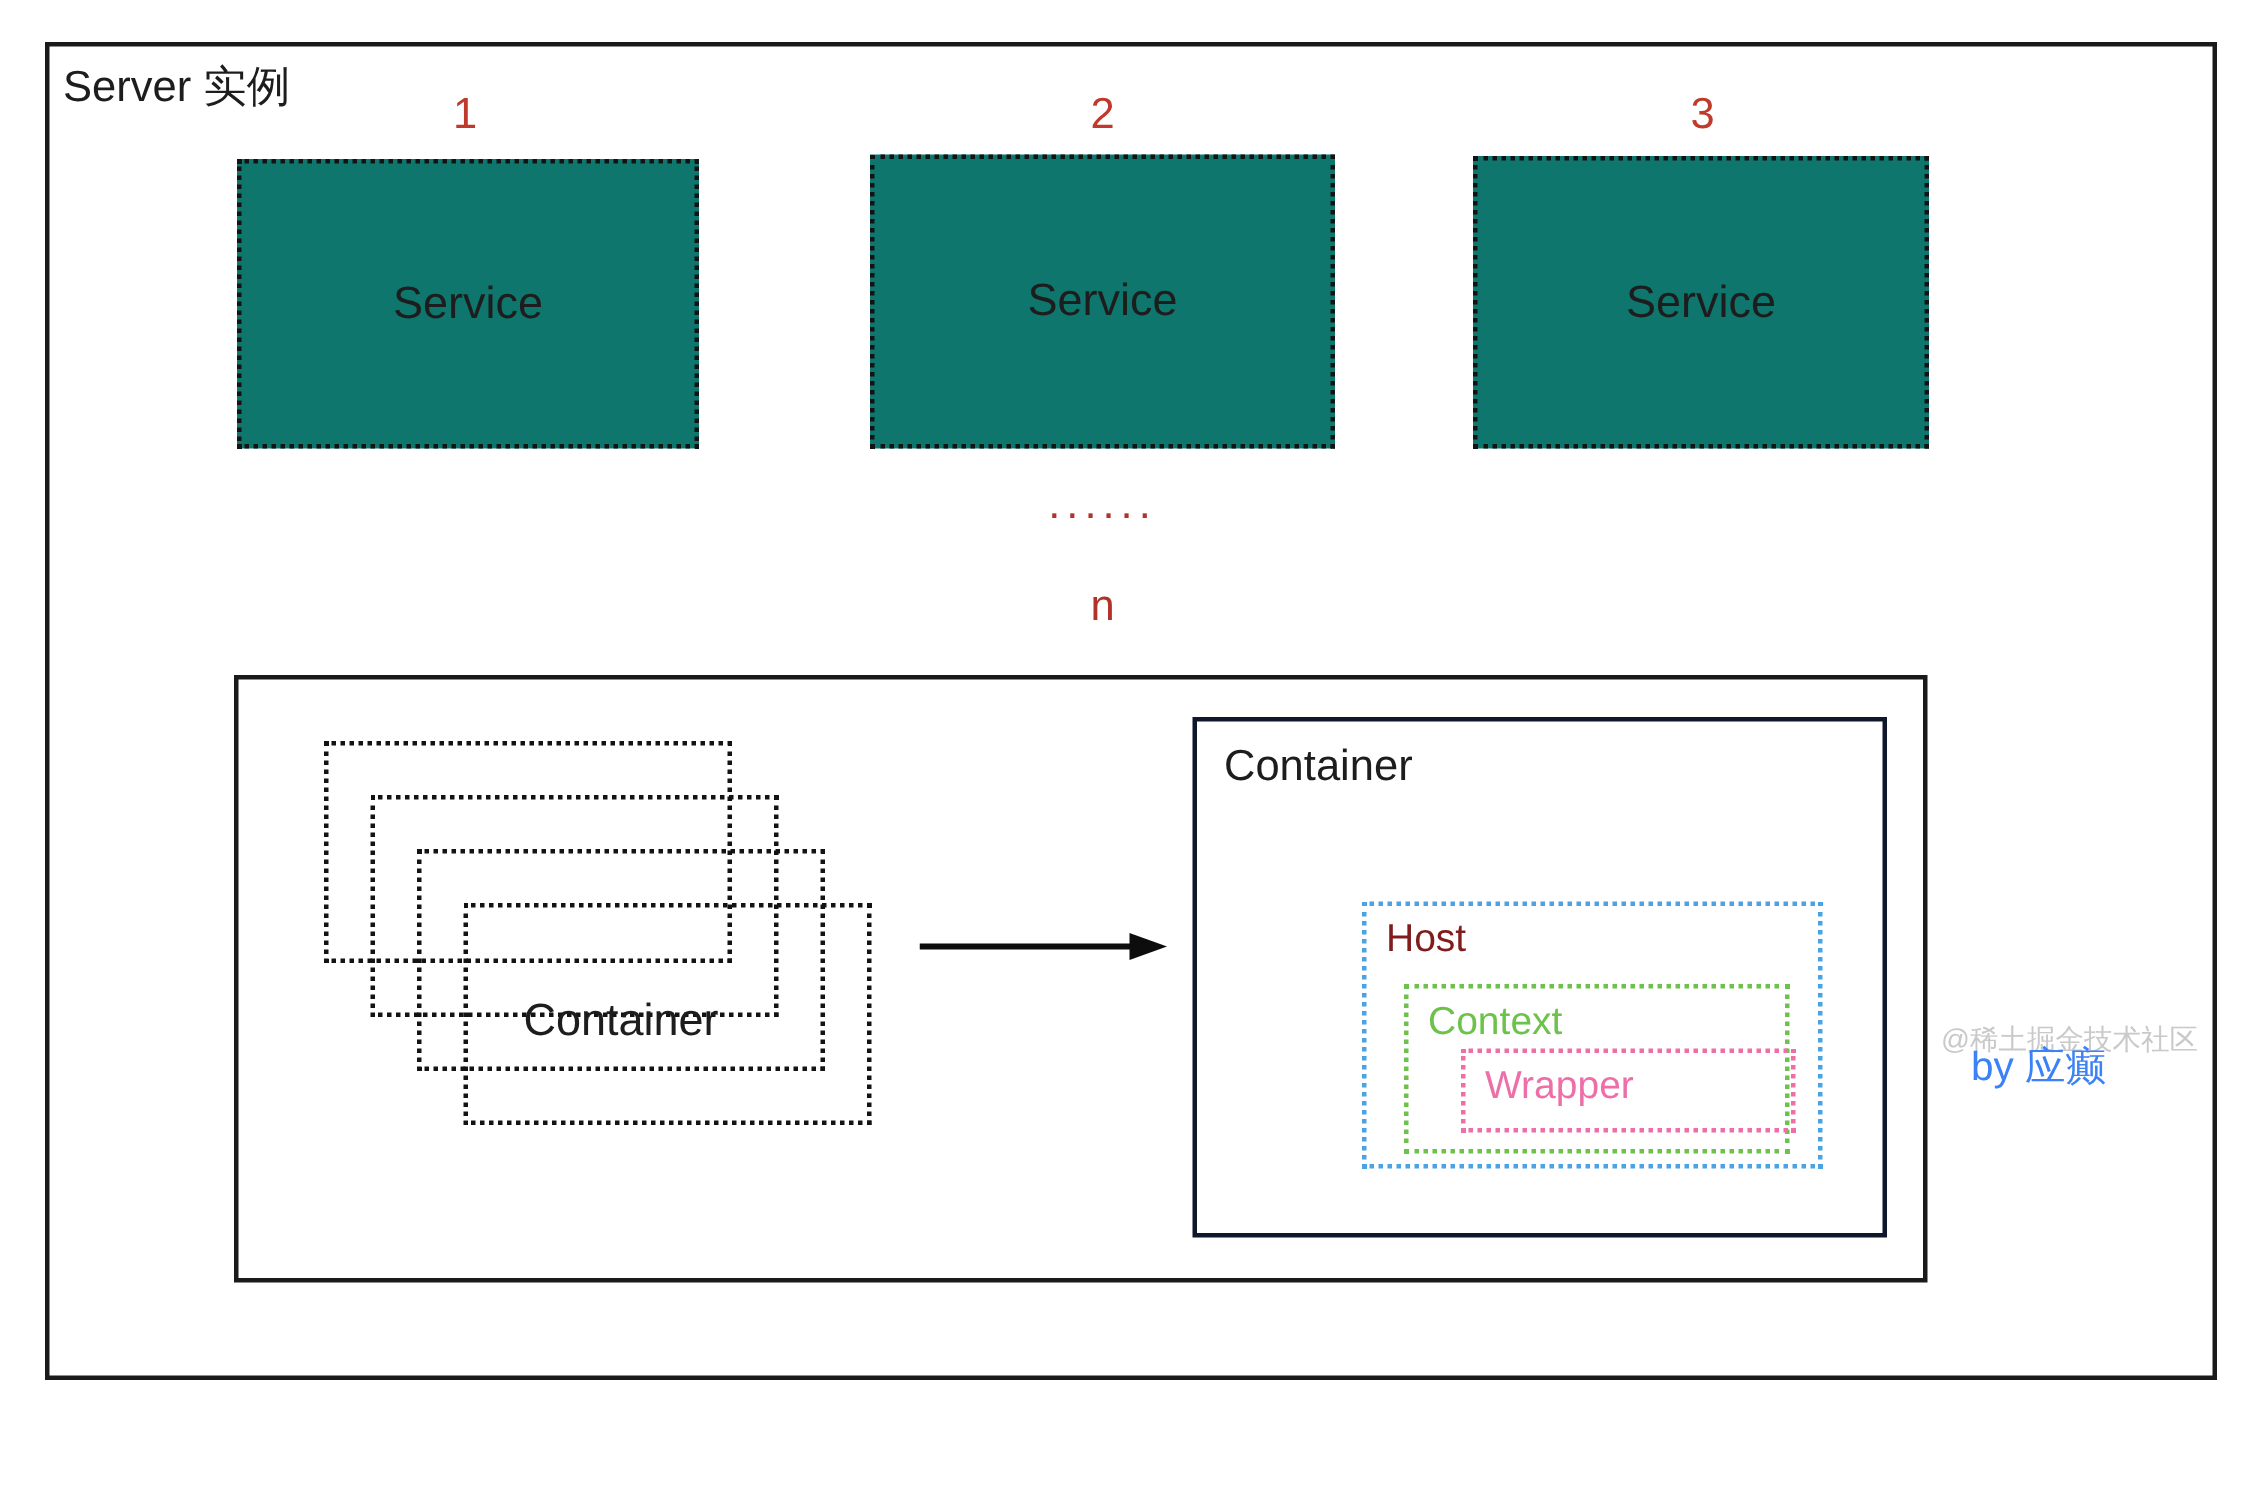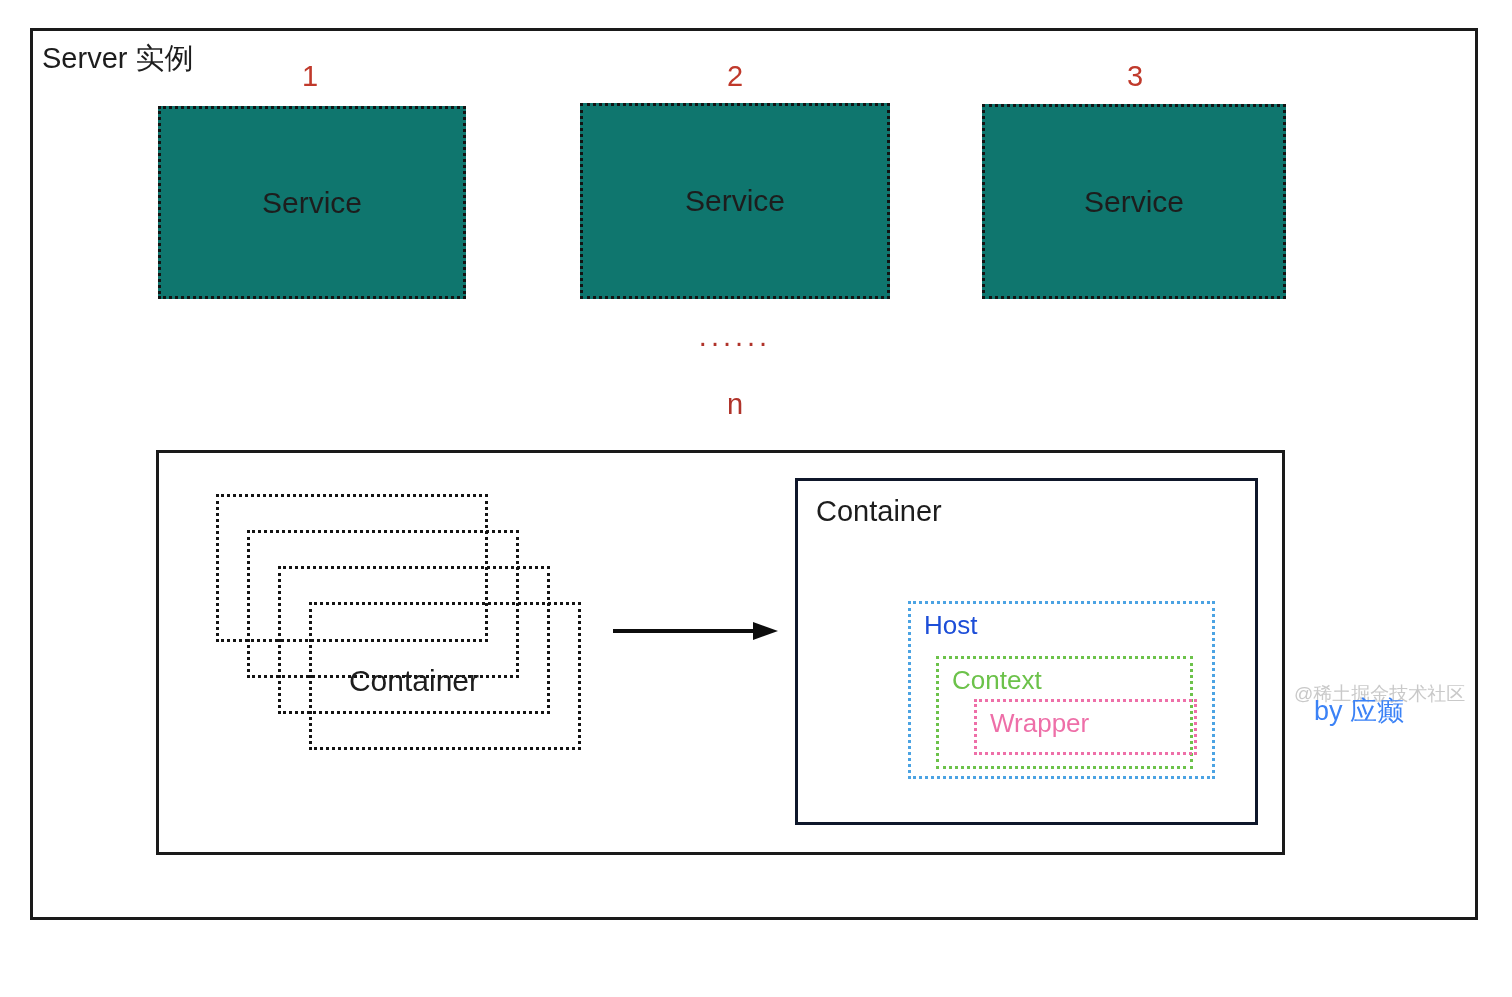--- a/index.html
+++ b/index.html
@@ -270,21 +270,21 @@
       <line x1="0" y1="12" x2="142" y2="12" stroke="#0d0d0d" stroke-width="4"></line>
       <polygon points="140,3 165,12 140,21" fill="#0d0d0d"></polygon>
     </svg>
   </div>
 
   <div class="container-box">
     <div class="container-title">Container</div>
 
 
     <div class="nest nest-host" style="border-color:#4ba3e3;">
-      <span class="nest-label" style="color:#1d4ed8;">Host</span>
+      <span class="nest-label" style="color:#7f1d1d;">Host</span>
     </div>
 
     <div class="nest nest-context" style="border-color:#6cc24a;">
       <span class="nest-label" style="color:#6cc24a;">Context</span>
     </div>
 
     <div class="nest nest-wrapper" style="border-color:#ee6fa8;">
       <span class="nest-label" style="color:#ee6fa8;">Wrapper</span>
     </div>
   </div>

